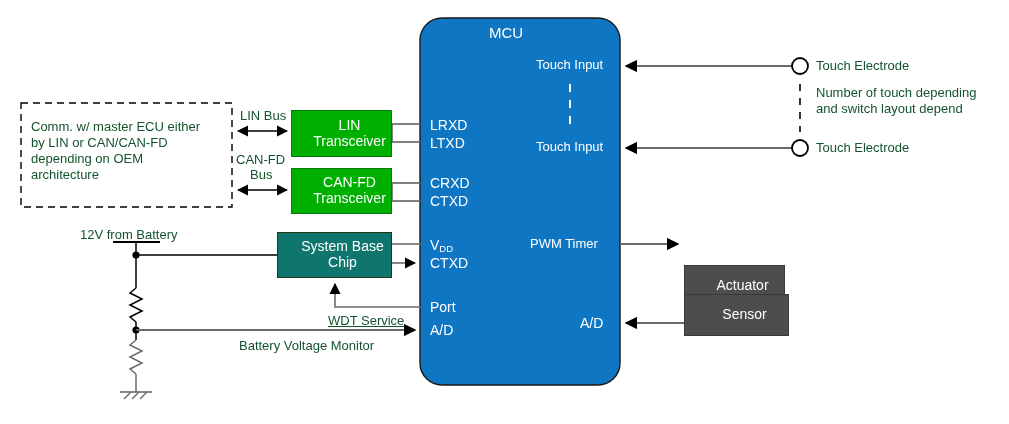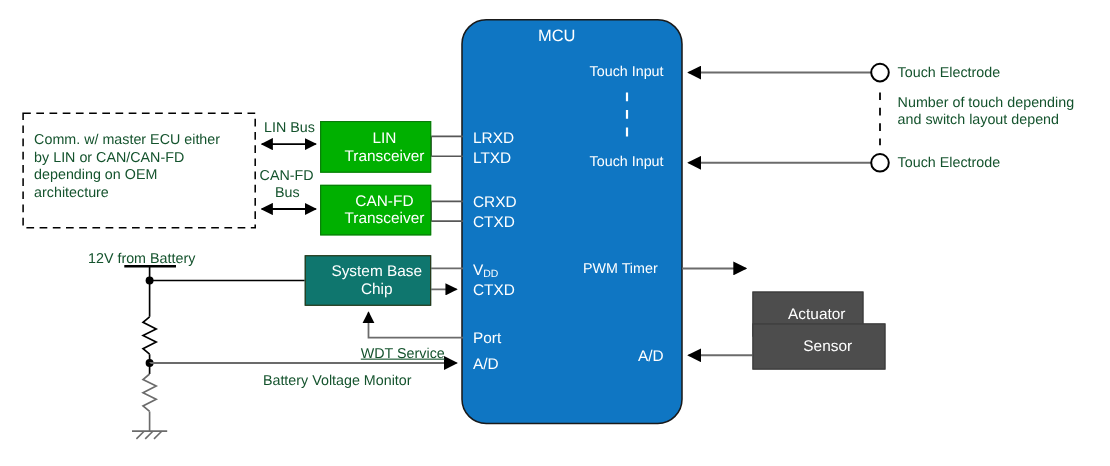--- a/index.html
+++ b/index.html
@@ -94,21 +94,21 @@
 
   <div class="blk" style="left:277px;top:232px;width:115px;height:46px;background:#0f766e;border:1px solid #2b3412;font-size:14px;">
     <span>System Base</span>
     <span>Chip</span>
   </div>
 
   <div class="blk" style="left:684px;top:225px;width:101px;height:41px;background:#4d4d4d;border:1px solid #3a3a3a;font-size:14px;margin-top:40px;">
     <span>Actuator</span>
   </div>
 
-  <div class="blk" style="left:684px;top:294px;width:121px;height:42px;background:#4d4d4d;border:1px solid #3a3a3a;font-size:14px;">
+  <div class="blk" style="left:684px;top:294px;width:105px;height:42px;background:#4d4d4d;border:1px solid #3a3a3a;font-size:14px;">
     <span>Sensor</span>
   </div>
 
   <div class="mlbl" style="left:489px;top:24px;font-size:15px;">MCU</div>
 
   <div class="mlbl" style="left:536px;top:57px;font-size:13px;">Touch Input</div>
   <div class="mlbl" style="left:536px;top:139px;font-size:13px;">Touch Input</div>
   <div class="mlbl" style="left:530px;top:236px;font-size:13px;">PWM Timer</div>
   <div class="mlbl" style="left:580px;top:315px;font-size:14px;">A/D</div>
 

